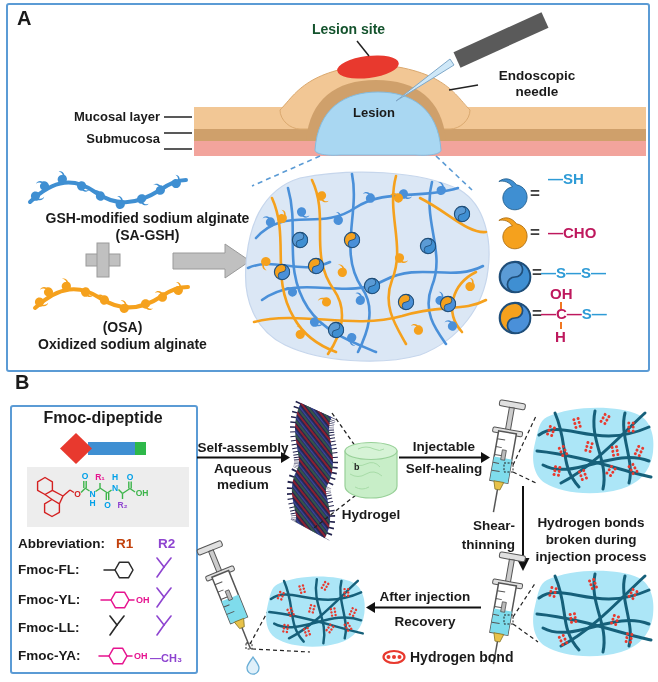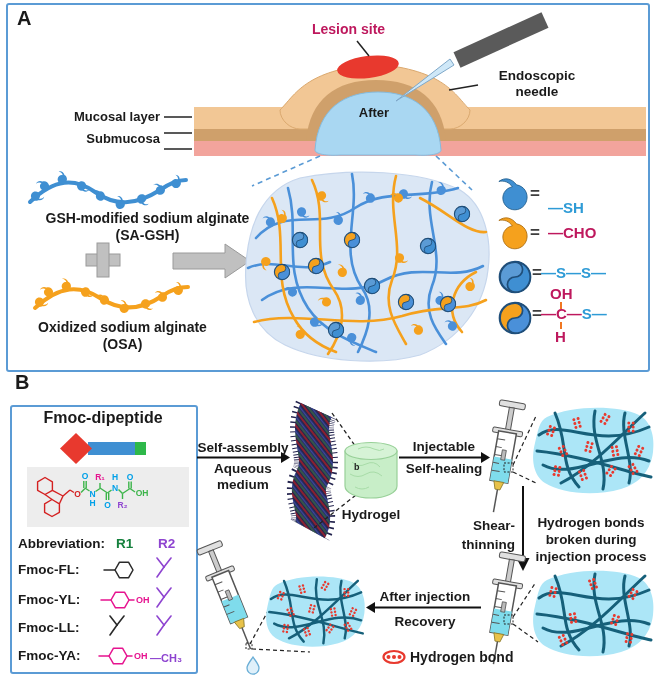--- a/index.html
+++ b/index.html
@@ -4,26 +4,26 @@
 <style>
   html,body{margin:0;padding:0;background:#fff;}
   #canvas{position:relative;width:658px;height:682px;background:#fff;overflow:hidden;
           font-family:"Liberation Sans","DejaVu Sans",sans-serif;}
   .frame{position:absolute;border:2px solid #5b9bd5;border-radius:3px;background:transparent;}
   svg{position:absolute;left:0;top:0;}
   .t{position:absolute;font-weight:bold;color:#1a1a1a;font-size:13.5px;line-height:16px;white-space:nowrap;}
   .c{text-align:center;}
   .r{text-align:right;}
   .panel-label{font-size:20px;}
-  .red{color:#be185d;}
+  .red{color:#14532d;}
   .lblue{color:#2e9bd6;}
   .lorange{color:#be185d;}
   .eq{font-size:17px;color:#3d3d3d;}
   .f15{font-size:15px;}
-  .magenta{color:#15803d;}
+  .magenta{color:#c2410c;}
   .purple{color:#8e44d0;}
 </style>
 </head>
 <body>
 
 <div id="canvas">
 
   <div class="frame" style="left:6px;top:3px;width:640px;height:365px;"></div>
   <div class="frame" style="left:10px;top:405px;width:184px;height:265px;"></div>
 
@@ -405,35 +405,35 @@
       <circle cx="399.5" cy="657" r="2" fill="#e8392e"></circle>
     </g>
   </svg>
 
   <div class="t panel-label" style="left:17px;top:10px;">A</div>
   <div class="t red" style="left:312px;top:21px;font-size:14px;">Lesion site</div>
   <div class="t c" style="left:482px;top:68px;width:110px;">
     <div>Endoscopic</div>
     <div>needle</div>
   </div>
-  <div class="t" style="left:344px;top:105px;width:60px;text-align:center;font-size:13px;">After</div>
+  <div class="t" style="left:344px;top:105px;width:60px;text-align:center;font-size:13px;">Lesion</div>
   <div class="t r" style="left:40px;top:109px;width:120px;font-size:13px;">Mucosal layer</div>
   <div class="t r" style="left:40px;top:125px;width:120px;font-size:13px;margin-top:6px;">Submucosa</div>
 
   <div class="t c" style="left:26px;top:210px;width:243px;font-size:14px;line-height:17px;">
     <div>GSH-modified sodium alginate</div>
     <div>(SA-GSH)</div>
   </div>
   <div class="t c" style="left:10px;top:319px;width:225px;font-size:14px;line-height:17px;">
+    <div>(OSA)</div>
     <div>Oxidized sodium alginate</div>
-    <div>(OSA)</div>
   </div>
 
   <div class="t eq" style="left:530px;top:186px;">=</div>
-  <div class="t lblue f15" style="left:548px;top:200px;">—SH</div>
+  <div class="t lblue f15" style="left:548px;top:171px;">—SH</div>
   <div class="t eq" style="left:530px;top:225px;">=</div>
   <div class="t lorange f15" style="left:548px;top:225px;">—CHO</div>
   <div class="t eq" style="left:532px;top:265px;">=</div>
   <div class="t lblue f15" style="left:541px;top:265px;">—S—S—</div>
   <div class="t eq" style="left:532px;top:306px;">=</div>
   <div class="t lorange f15 c" style="left:550px;top:286px;width:22px;">OH</div>
   <div class="t f15" style="left:541px;top:306px;"><span class="lorange">—C—</span><span class="lblue">S—</span></div>
   <div class="t lorange f15" style="left:555px;top:329px;">H</div>
 
   <div class="t panel-label" style="left:15px;top:374px;">B</div>

